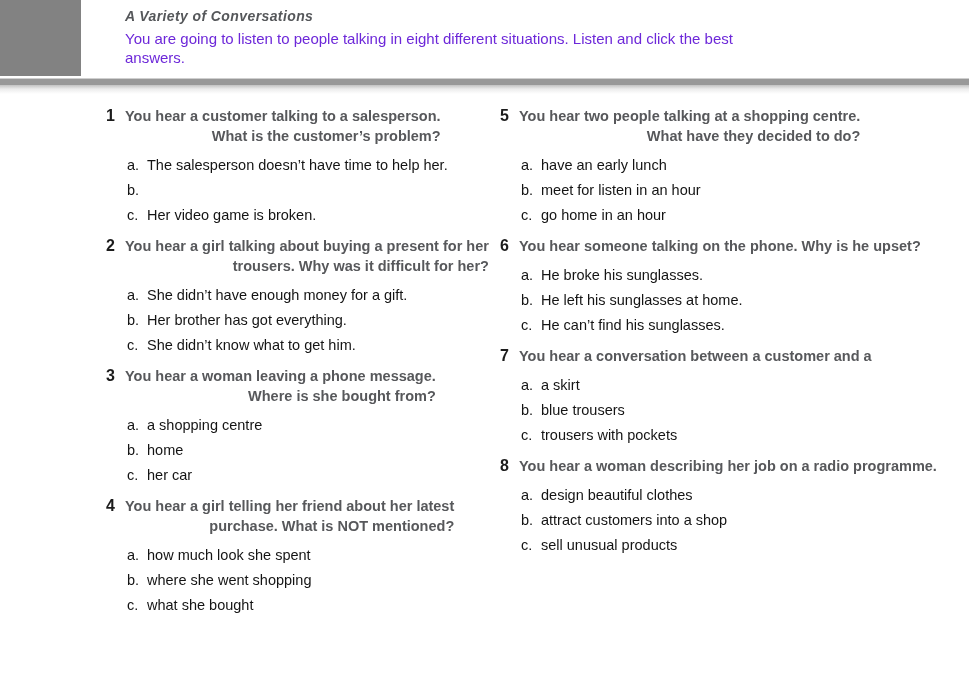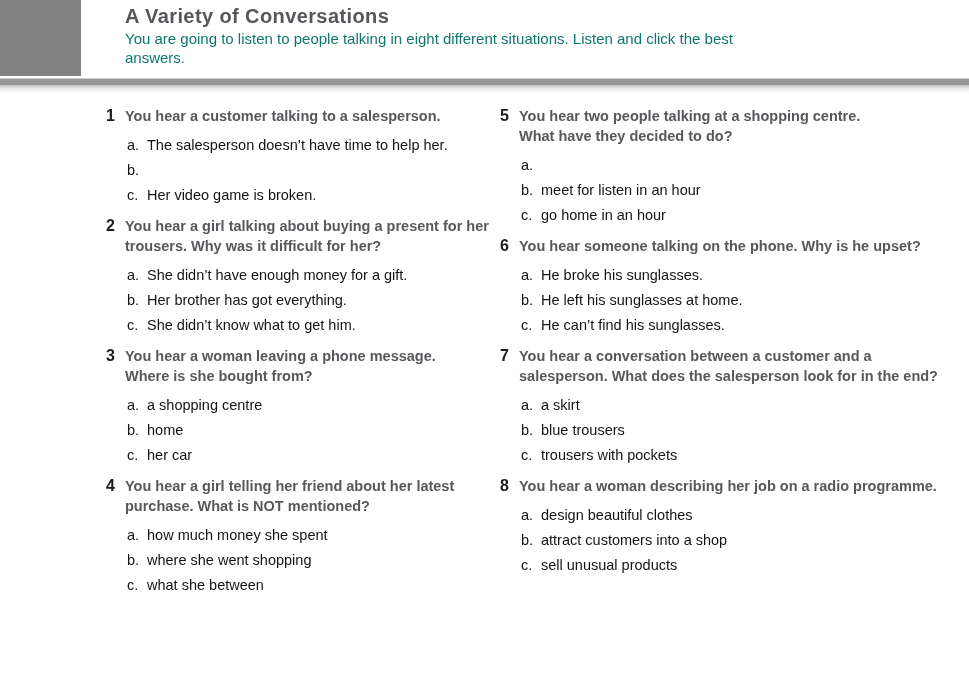--- a/index.html
+++ b/index.html
@@ -3,40 +3,40 @@
 <meta charset="utf-8">
 <style>
   * { margin:0; padding:0; box-sizing:border-box; }
   html, body { background:#ffffff; }
   body {
     width:969px; height:691px; position:relative; overflow:hidden;
     font-family:"Liberation Sans","DejaVu Sans",sans-serif;
   }
   .corner-block { position:absolute; left:0; top:0; width:81px; height:76px; background:#828282; }
   .header { position:absolute; left:125px; top:6px; width:820px; }
-  .title { font-size:20px; font-weight:bold; color:#55575a; letter-spacing:0.4px; line-height:21px; }
-  .instruction { font-size:15px; color:#0f766e; line-height:19px; margin-top:2px; }
+  .title { font-size:14px; font-weight:bold; color:#55575a; letter-spacing:0.4px; line-height:21px;font-style:italic; }
+  .instruction { font-size:15px; color:#6d28d9; line-height:19px; margin-top:2px; }
   .divider {
     position:absolute; left:0; top:78px; width:969px; height:16px;
     background:linear-gradient(to bottom,
       #cfcfcf 0px, #cfcfcf 1px,
       #989898 1px, #989898 7px,
       #c2c2c2 7px, #ececec 11px, #ffffff 16px);
   }
   .main { position:absolute; left:106px; top:106px; display:flex; }
   .col-left  { width:364px; margin-right:30px; }
   .col-right { width:433px; }
   .question { margin-bottom:8px; }
   .q-row { display:flex; }
   .q-num {
     width:19px; flex:none; font-weight:bold; font-size:16px;
     color:#1c1c1c; line-height:20px;
   }
   .q-text { font-weight:bold; font-size:14.5px; color:#57585b; line-height:20px; }
-  .q-line { white-space:nowrap; }
+  .q-line { white-space:nowrap;text-align:right; }
   .q-line:empty { display:none; }
   .options { margin-top:7px; }
   .option {
     display:flex; padding-left:21px; line-height:25px;
     font-size:14.5px; color:#141414; white-space:nowrap; cursor:pointer;
   }
   .opt-letter { width:20px; flex:none; }
 </style>
 </head>
 <body>
@@ -55,20 +55,21 @@
 
 <div class="main">
 
   <div class="col-left">
 
     <div class="question">
       <div class="q-row">
         <span class="q-num">1</span>
         <div class="q-text">
           <div class="q-line">You hear a customer talking to a salesperson.</div>
+          <div class="q-line">What is the customer’s problem?</div>
         </div>
       </div>
       <div class="options">
         <div class="option">
           <span class="opt-letter">a.</span>
           <span class="opt-text">The salesperson doesn’t have time to help her.</span>
         </div>
         <div class="option">
           <span class="opt-letter">b.</span>
         </div>
@@ -131,48 +132,49 @@
       <div class="q-row">
         <span class="q-num">4</span>
         <div class="q-text">
           <div class="q-line">You hear a girl telling her friend about her latest</div>
           <div class="q-line">purchase. What is NOT mentioned?</div>
         </div>
       </div>
       <div class="options">
         <div class="option">
           <span class="opt-letter">a.</span>
-          <span class="opt-text">how much money she spent</span>
+          <span class="opt-text">how much look she spent</span>
         </div>
         <div class="option">
           <span class="opt-letter">b.</span>
           <span class="opt-text">where she went shopping</span>
         </div>
         <div class="option">
           <span class="opt-letter">c.</span>
-          <span class="opt-text">what she between</span>
+          <span class="opt-text">what she bought</span>
         </div>
       </div>
     </div>
 
   </div>
 
   <div class="col-right">
 
     <div class="question">
       <div class="q-row">
         <span class="q-num">5</span>
         <div class="q-text">
           <div class="q-line">You hear two people talking at a shopping centre.</div>
           <div class="q-line">What have they decided to do?</div>
         </div>
       </div>
       <div class="options">
         <div class="option">
           <span class="opt-letter">a.</span>
+          <span class="opt-text">have an early lunch</span>
         </div>
         <div class="option">
           <span class="opt-letter">b.</span>
           <span class="opt-text">meet for listen in an hour</span>
         </div>
         <div class="option">
           <span class="opt-letter">c.</span>
           <span class="opt-text">go home in an hour</span>
         </div>
       </div>
@@ -200,21 +202,20 @@
           <span class="opt-text">He can’t find his sunglasses.</span>
         </div>
       </div>
     </div>
 
     <div class="question">
       <div class="q-row">
         <span class="q-num">7</span>
         <div class="q-text">
           <div class="q-line">You hear a conversation between a customer and a</div>
-          <div class="q-line">salesperson. What does the salesperson look for in the end?</div>
         </div>
       </div>
       <div class="options">
         <div class="option">
           <span class="opt-letter">a.</span>
           <span class="opt-text">a skirt</span>
         </div>
         <div class="option">
           <span class="opt-letter">b.</span>
           <span class="opt-text">blue trousers</span>

